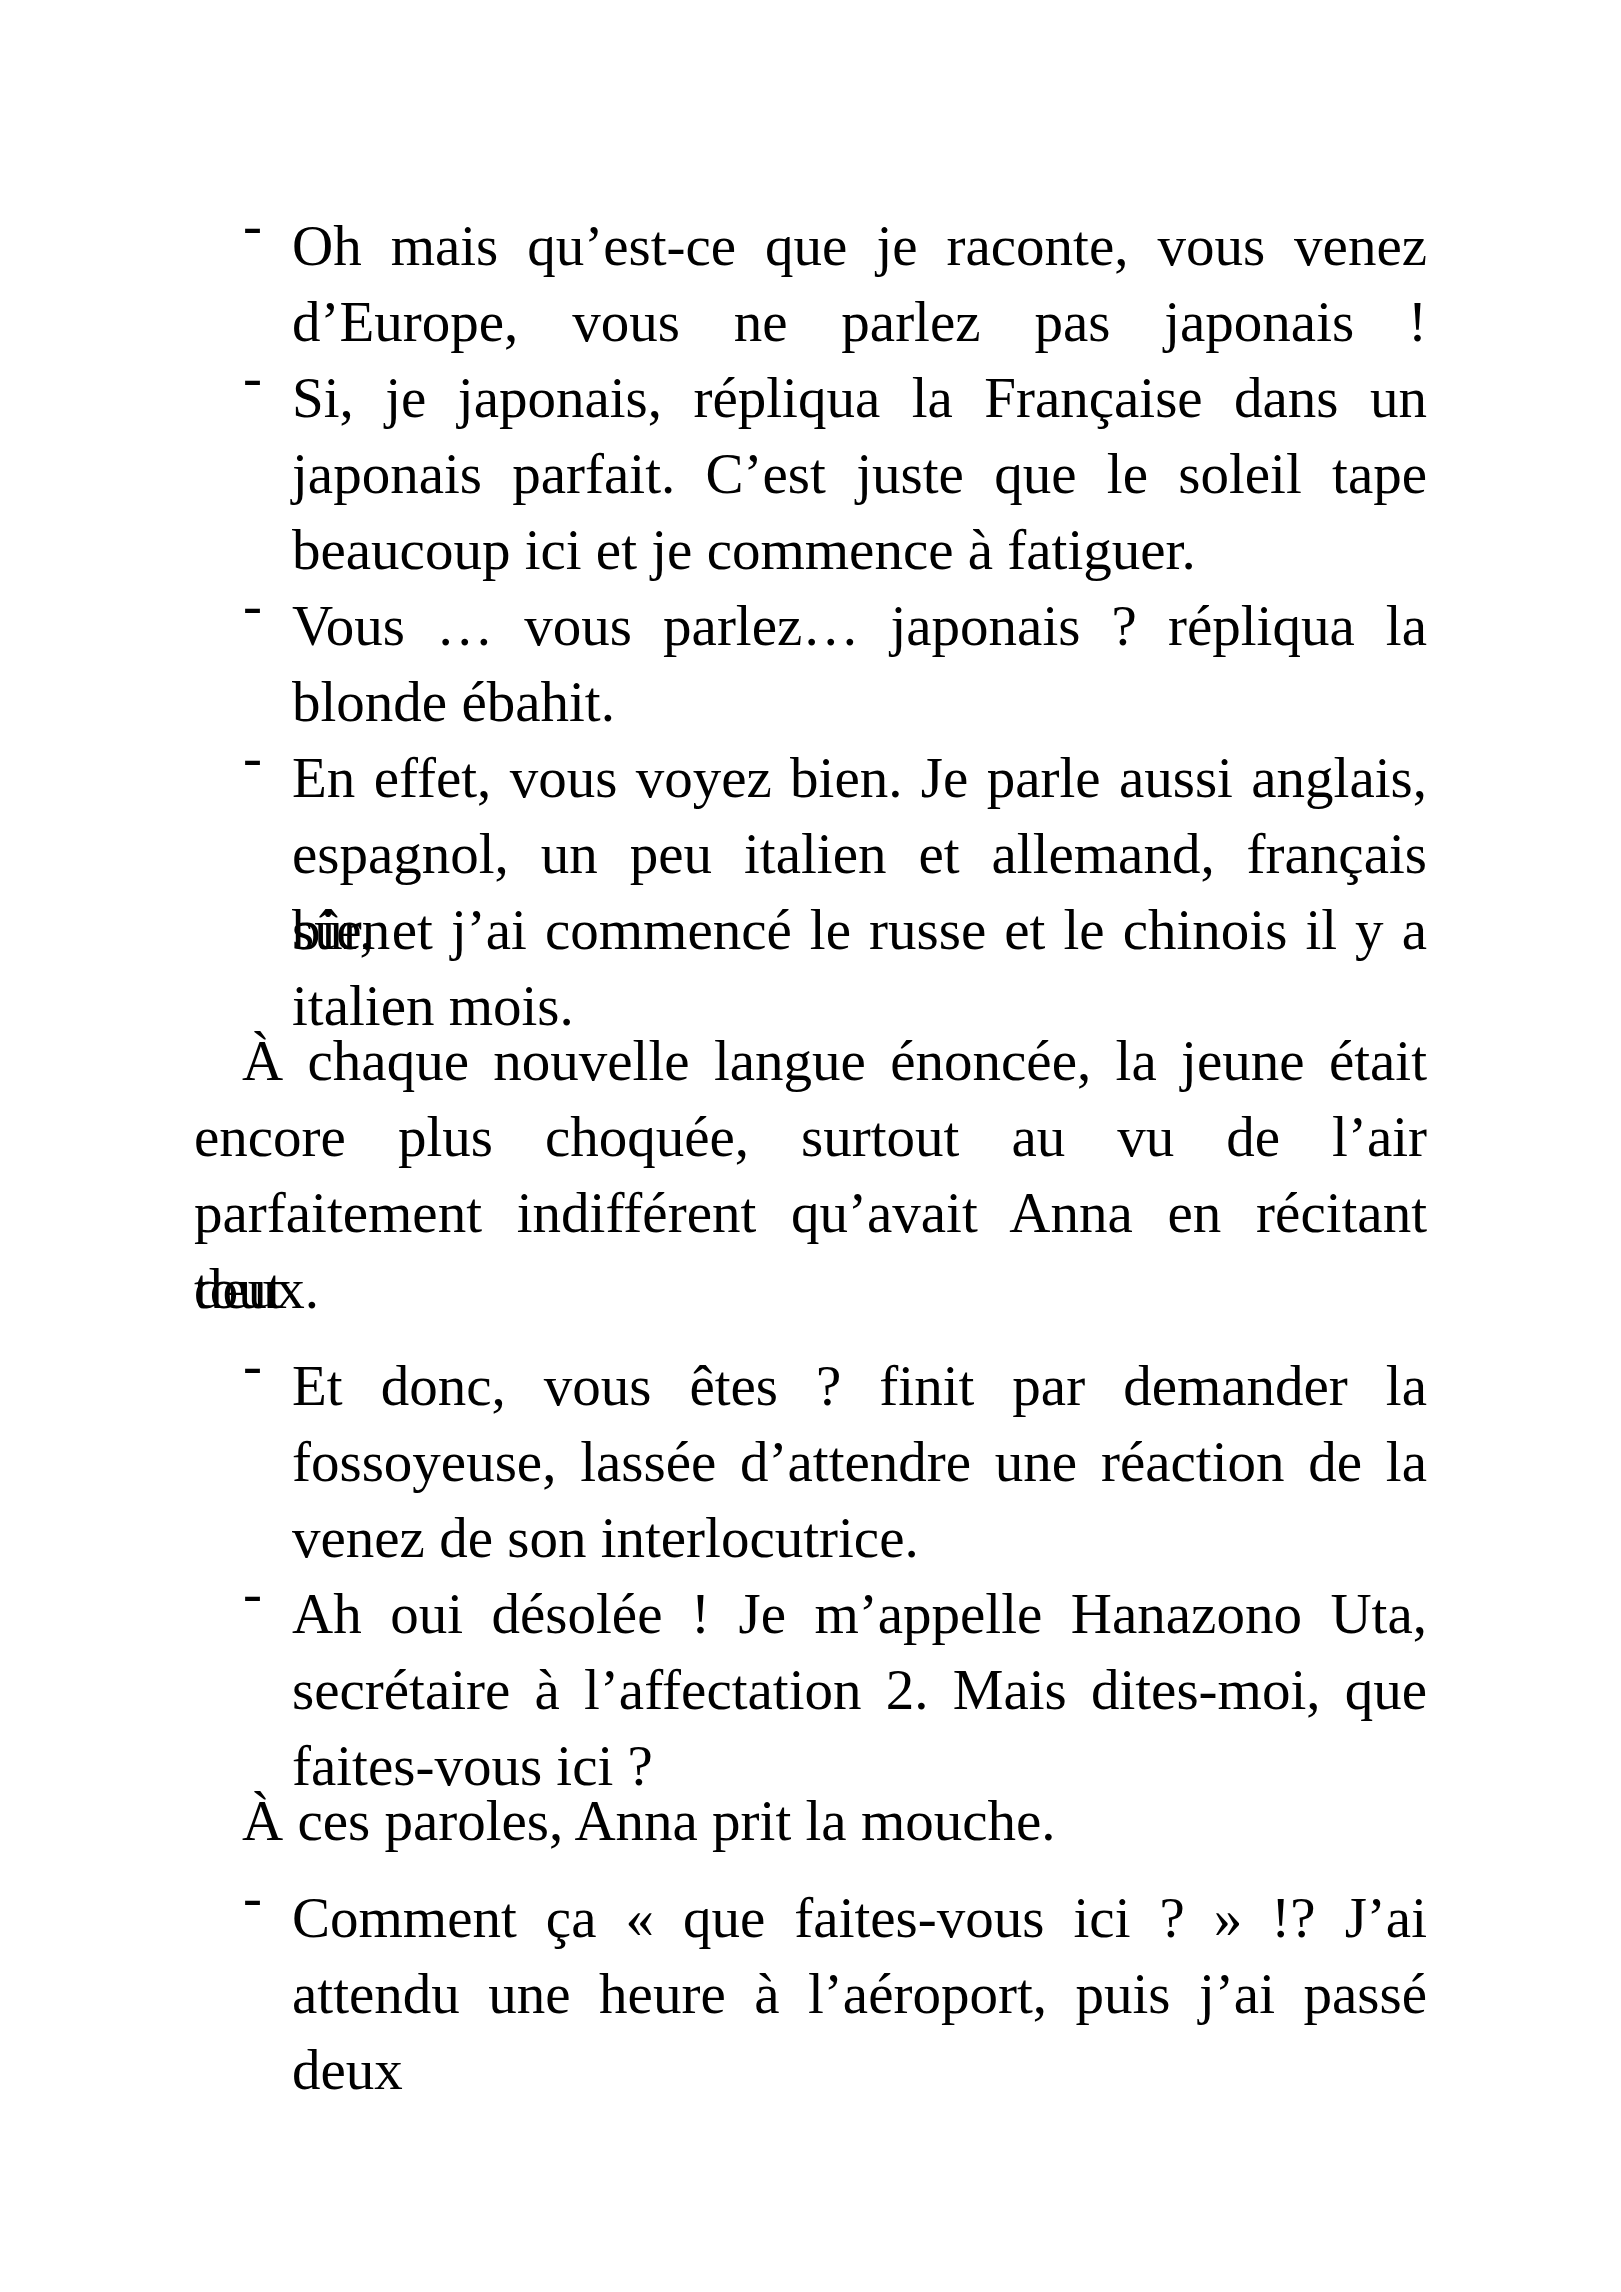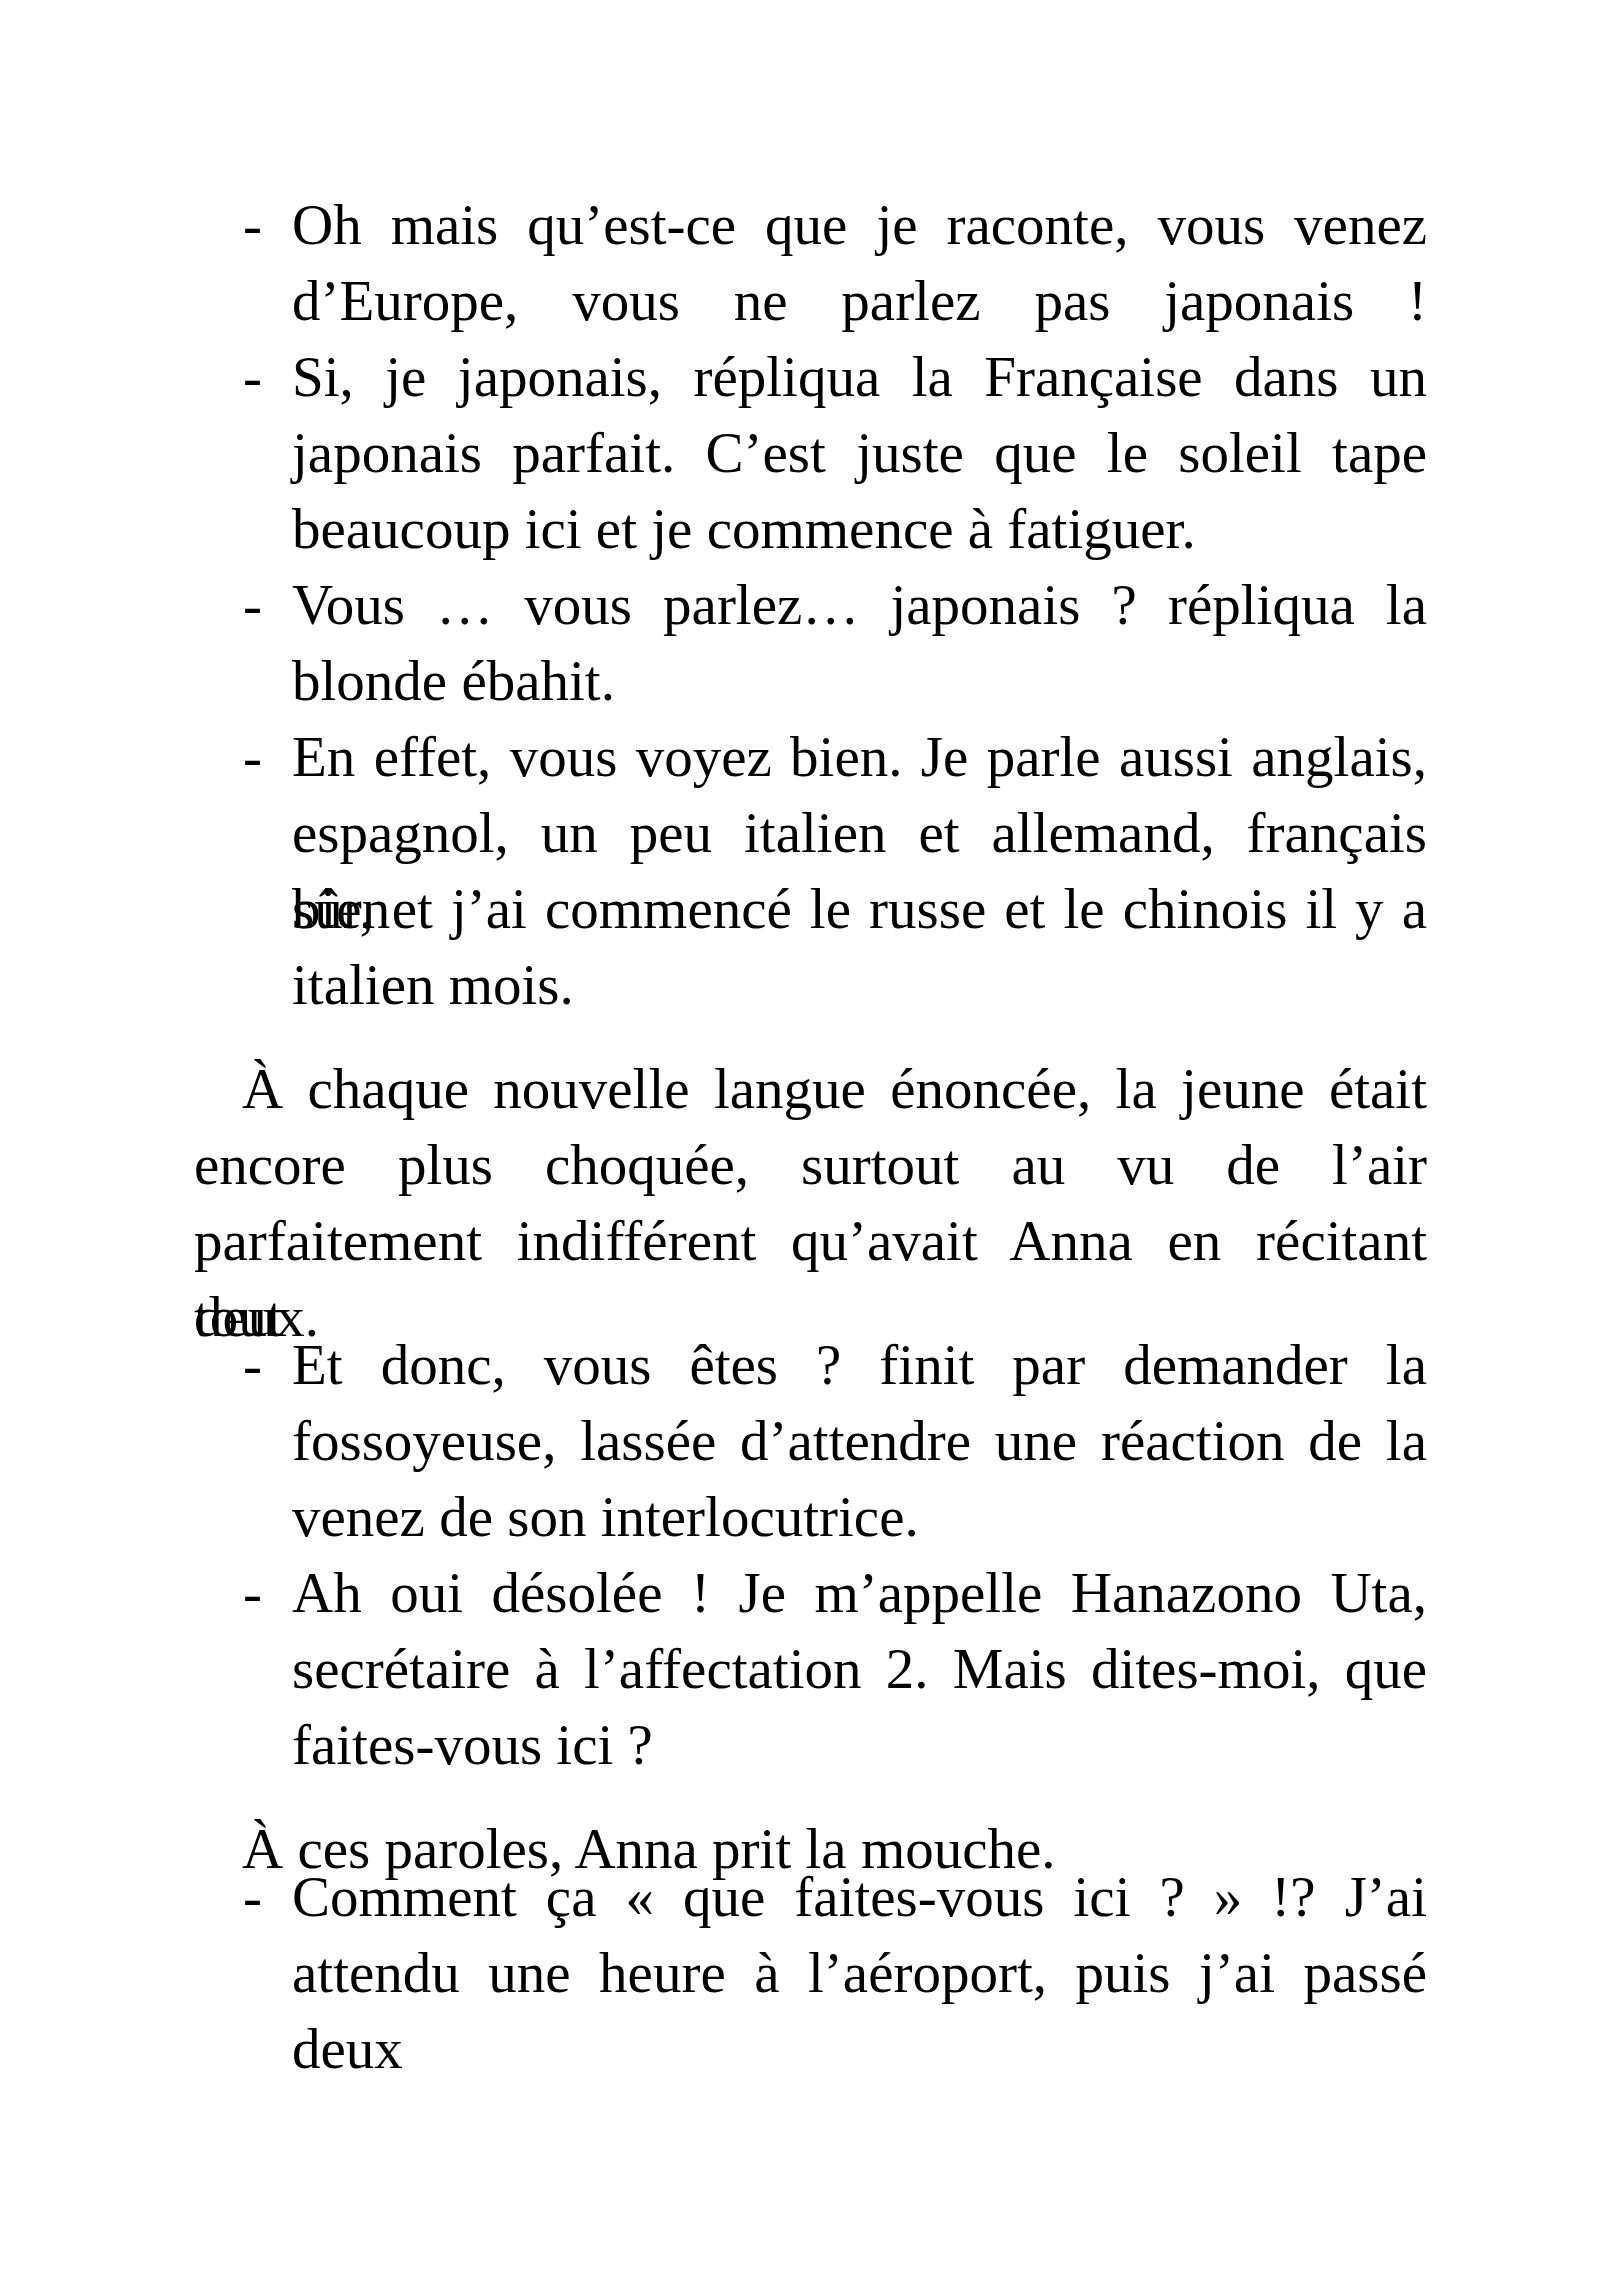--- a/index.html
+++ b/index.html
@@ -5,22 +5,22 @@
   html, body { margin: 0; padding: 0; background: #ffffff; }
   body { width: 1621px; height: 2293px; position: relative; overflow: hidden; }
   .page {
     position: absolute; left: 194px; top: 187px; width: 1233px;
     font-family: "Liberation Serif", "DejaVu Serif", serif;
     font-size: 57px; line-height: 76px; color: #000000;
   }
   .line { position: relative; height: 76px; white-space: nowrap; }
   .line .txt { position: absolute; right: 0; display: block; white-space: normal; text-align: justify; text-align-last: justify; }
   .line.last .txt { text-align-last: left; }
-  .dlg .txt { left: 98px; }
-  .body .txt { left: 0; margin-top: 28px; }
+  .dlg .txt { left: 98px; margin-top: 21px; }
+  .body .txt { left: 0; }
   .body.indent .txt { left: 48px; }
   .dash { position: absolute; left: 49px; top: 0; }
 </style>
 </head>
 <body>
 
 <div class="page">
 
   <div>
     <div class="line dlg">

